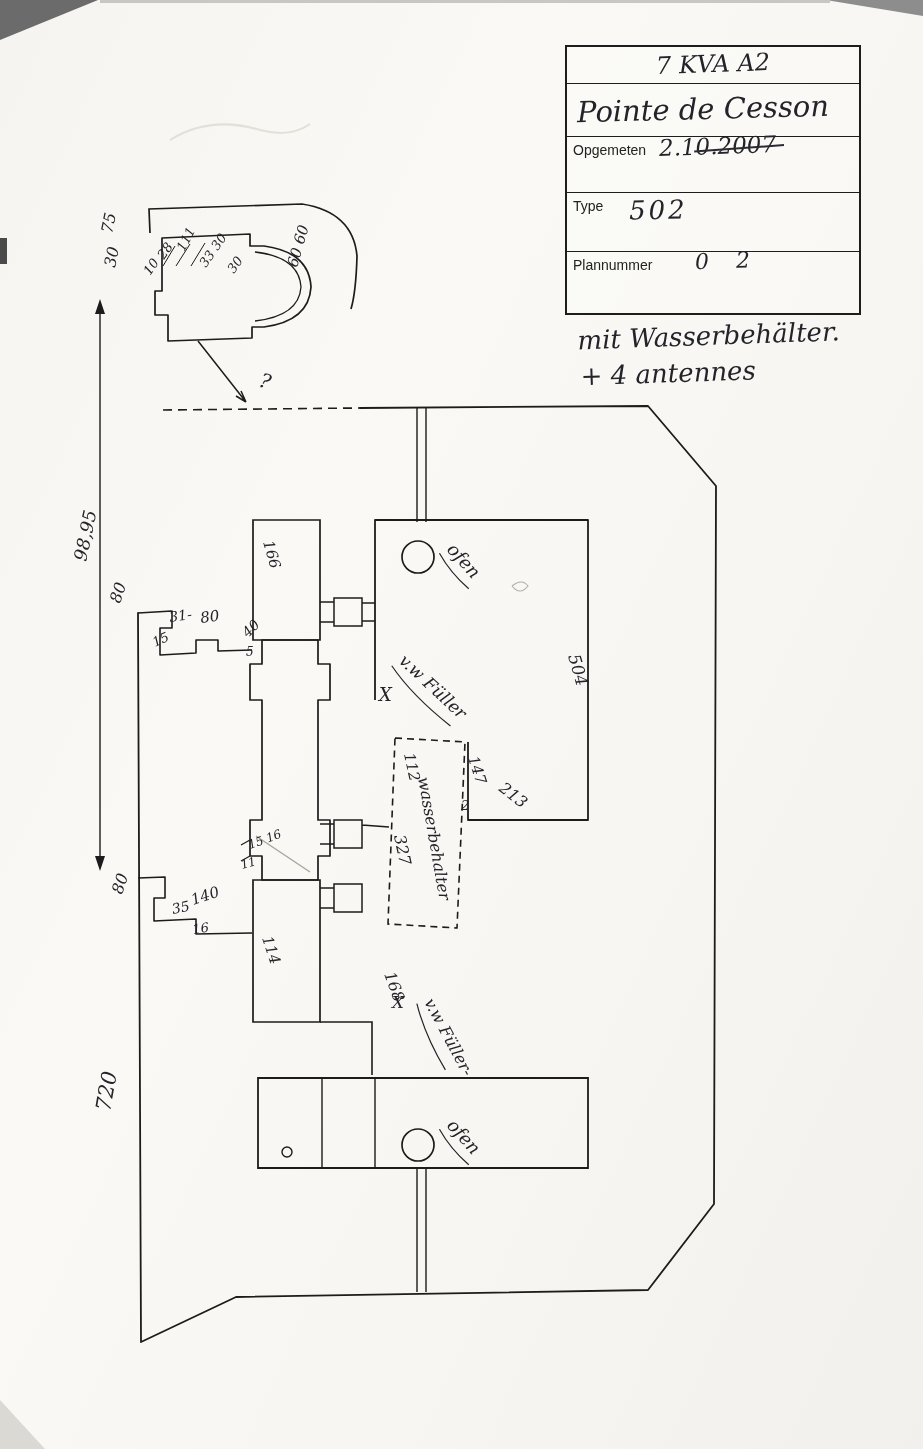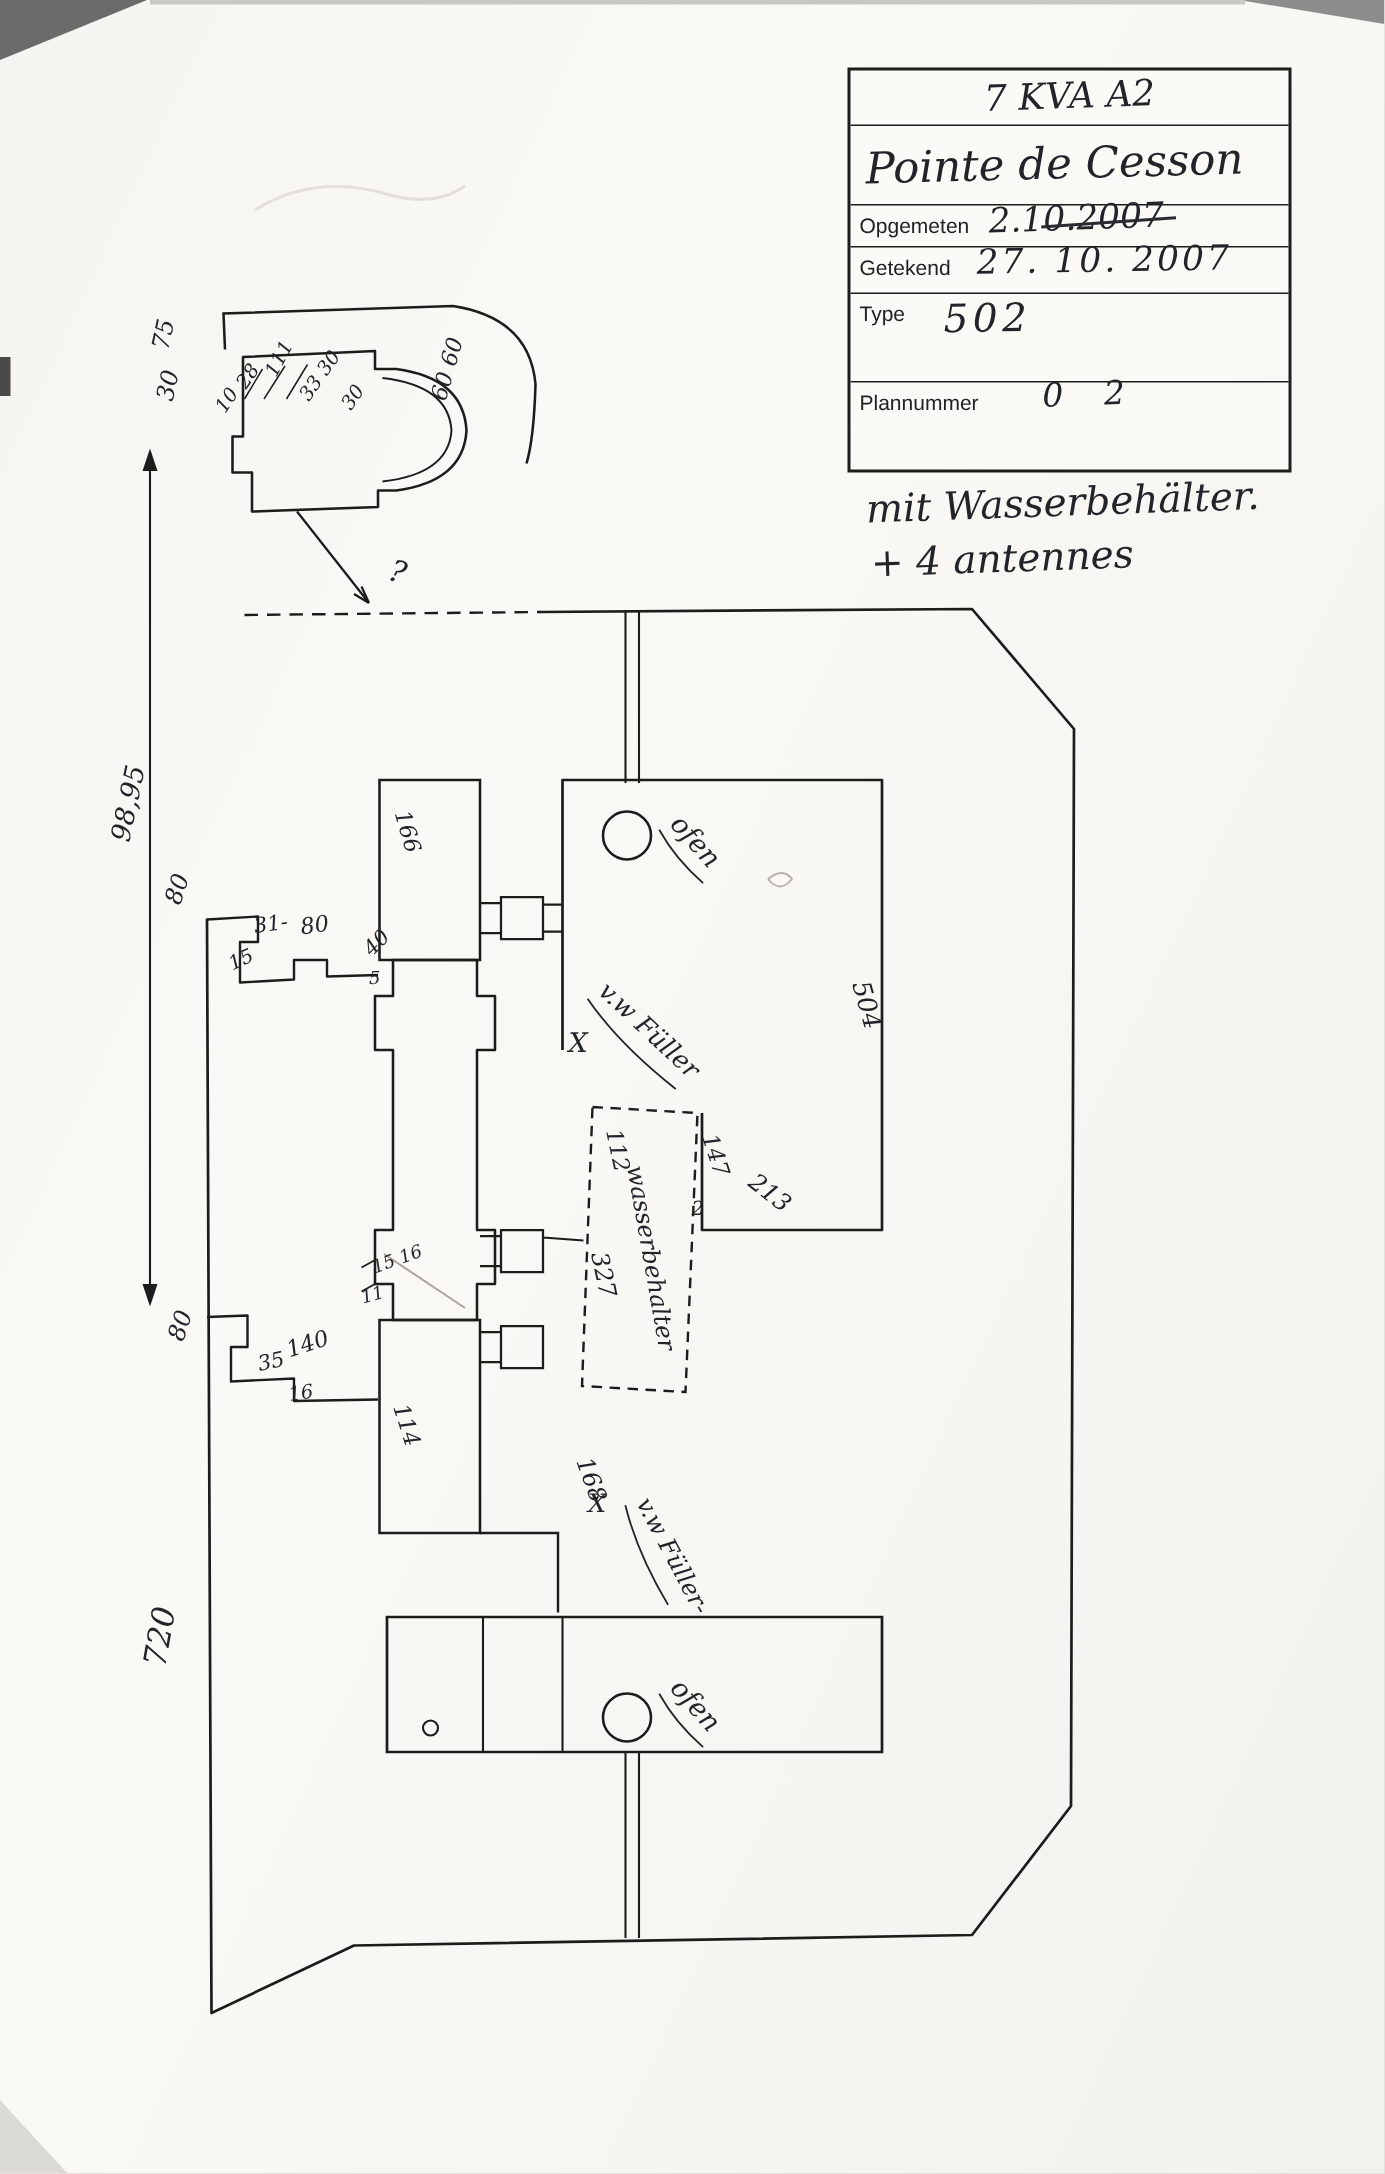--- a/index.html
+++ b/index.html
@@ -19,21 +19,21 @@
   .hand{font-family:"DejaVu Serif",serif;font-style:italic;color:#23232a;display:inline-block;}
   .print{font-size:14px;color:#222;font-family:"Liberation Sans",sans-serif;}
   .r1{height:36px;text-align:center;}
   .r1 .hand{font-size:24px;transform:rotate(-2deg);margin-top:3px;}
   .r2{height:53px;padding-left:10px;}
   .r2 .hand{font-size:29px;transform:rotate(-1.5deg);margin-top:8px;}
   .r3{height:35px;text-align:center;}
   .r3 .hand{font-size:24px;letter-spacing:8px;transform:rotate(-1deg);margin-top:2px;}
   .r4{height:28px;}
   .r5{height:31px;}
-  .r6{height:59px;}
+  .r6{height:59px;margin-top:28px;}
   .r7{height:28px;}
   .lbl{position:absolute;left:6px;top:5px;}
   .val4{position:absolute;left:92px;top:-4px;font-size:23px;transform:rotate(-2deg);}
   .val4::after{content:"";position:absolute;left:30%;right:-8px;top:56%;height:2px;background:#2a2a30;transform:rotate(-2deg);}
   .val5{position:absolute;left:84px;top:-4px;font-size:23px;transform:rotate(-1deg);letter-spacing:2px;}
   .val6{position:absolute;left:62px;top:2px;font-size:26px;letter-spacing:3px;transform:rotate(-1deg);}
   .val7{position:absolute;left:128px;top:-4px;font-size:22px;letter-spacing:10px;transform:rotate(-2deg);}
   .notes{position:absolute;left:578px;top:320px;width:310px;transform:rotate(-2deg);}
   .note-line1{font-family:"DejaVu Serif",serif;font-style:italic;font-size:26px;color:#23232a;}
   .note-line2{font-family:"DejaVu Serif",serif;font-style:italic;font-size:26px;color:#23232a;margin-top:6px;margin-left:2px;}
@@ -154,24 +154,20 @@
     <div class="tb-row r1">
       <span class="hand">7 KVA A2</span>
     </div>
     <div class="tb-row r2">
       <span class="hand">Pointe de Cesson</span>
     </div>
     <div class="tb-row r4">
       <span class="print lbl">Opgemeten</span>
       <span class="hand val4">2.10.2007</span>
     </div>
-    <div class="tb-row r5">
-      <span class="print lbl">Getekend</span>
-      <span class="hand val5">27. 10. 2007</span>
-    </div>
     <div class="tb-row r6">
       <span class="print lbl">Type</span>
       <span class="hand val6">502</span>
     </div>
     <div class="tb-row r7">
       <span class="print lbl">Plannummer</span>
       <span class="hand val7">0 2</span>
     </div>
   </div>
 

